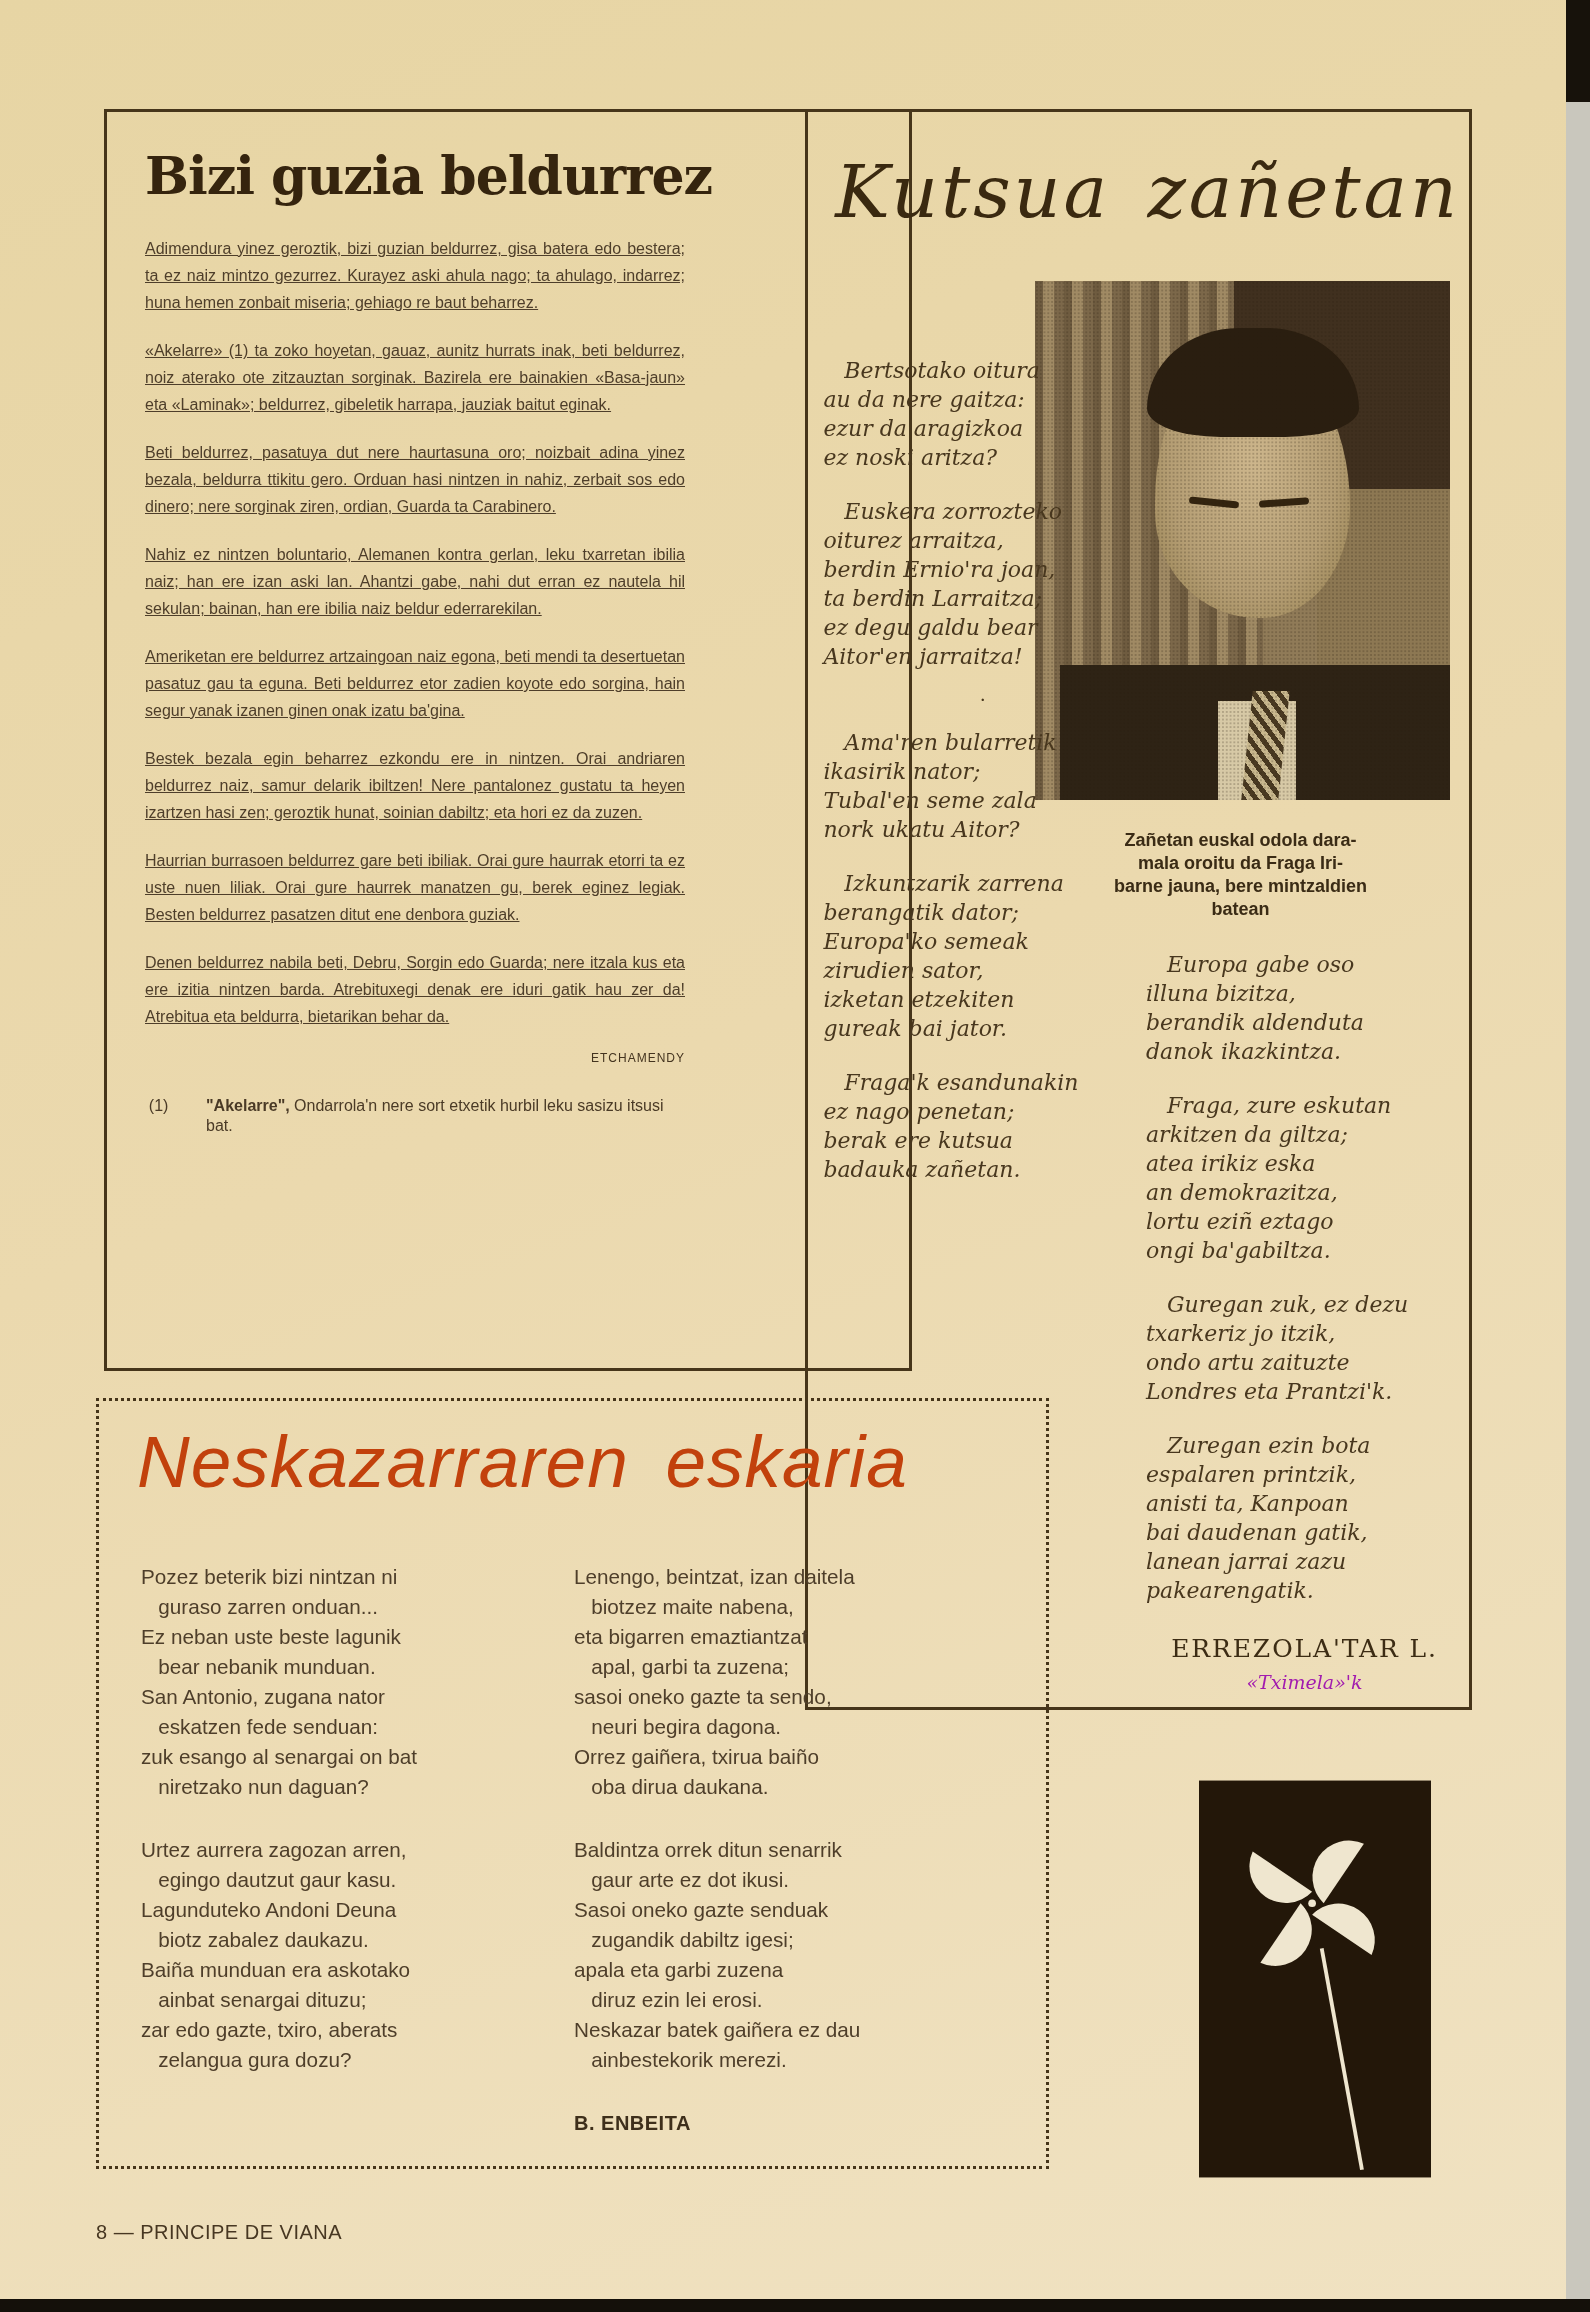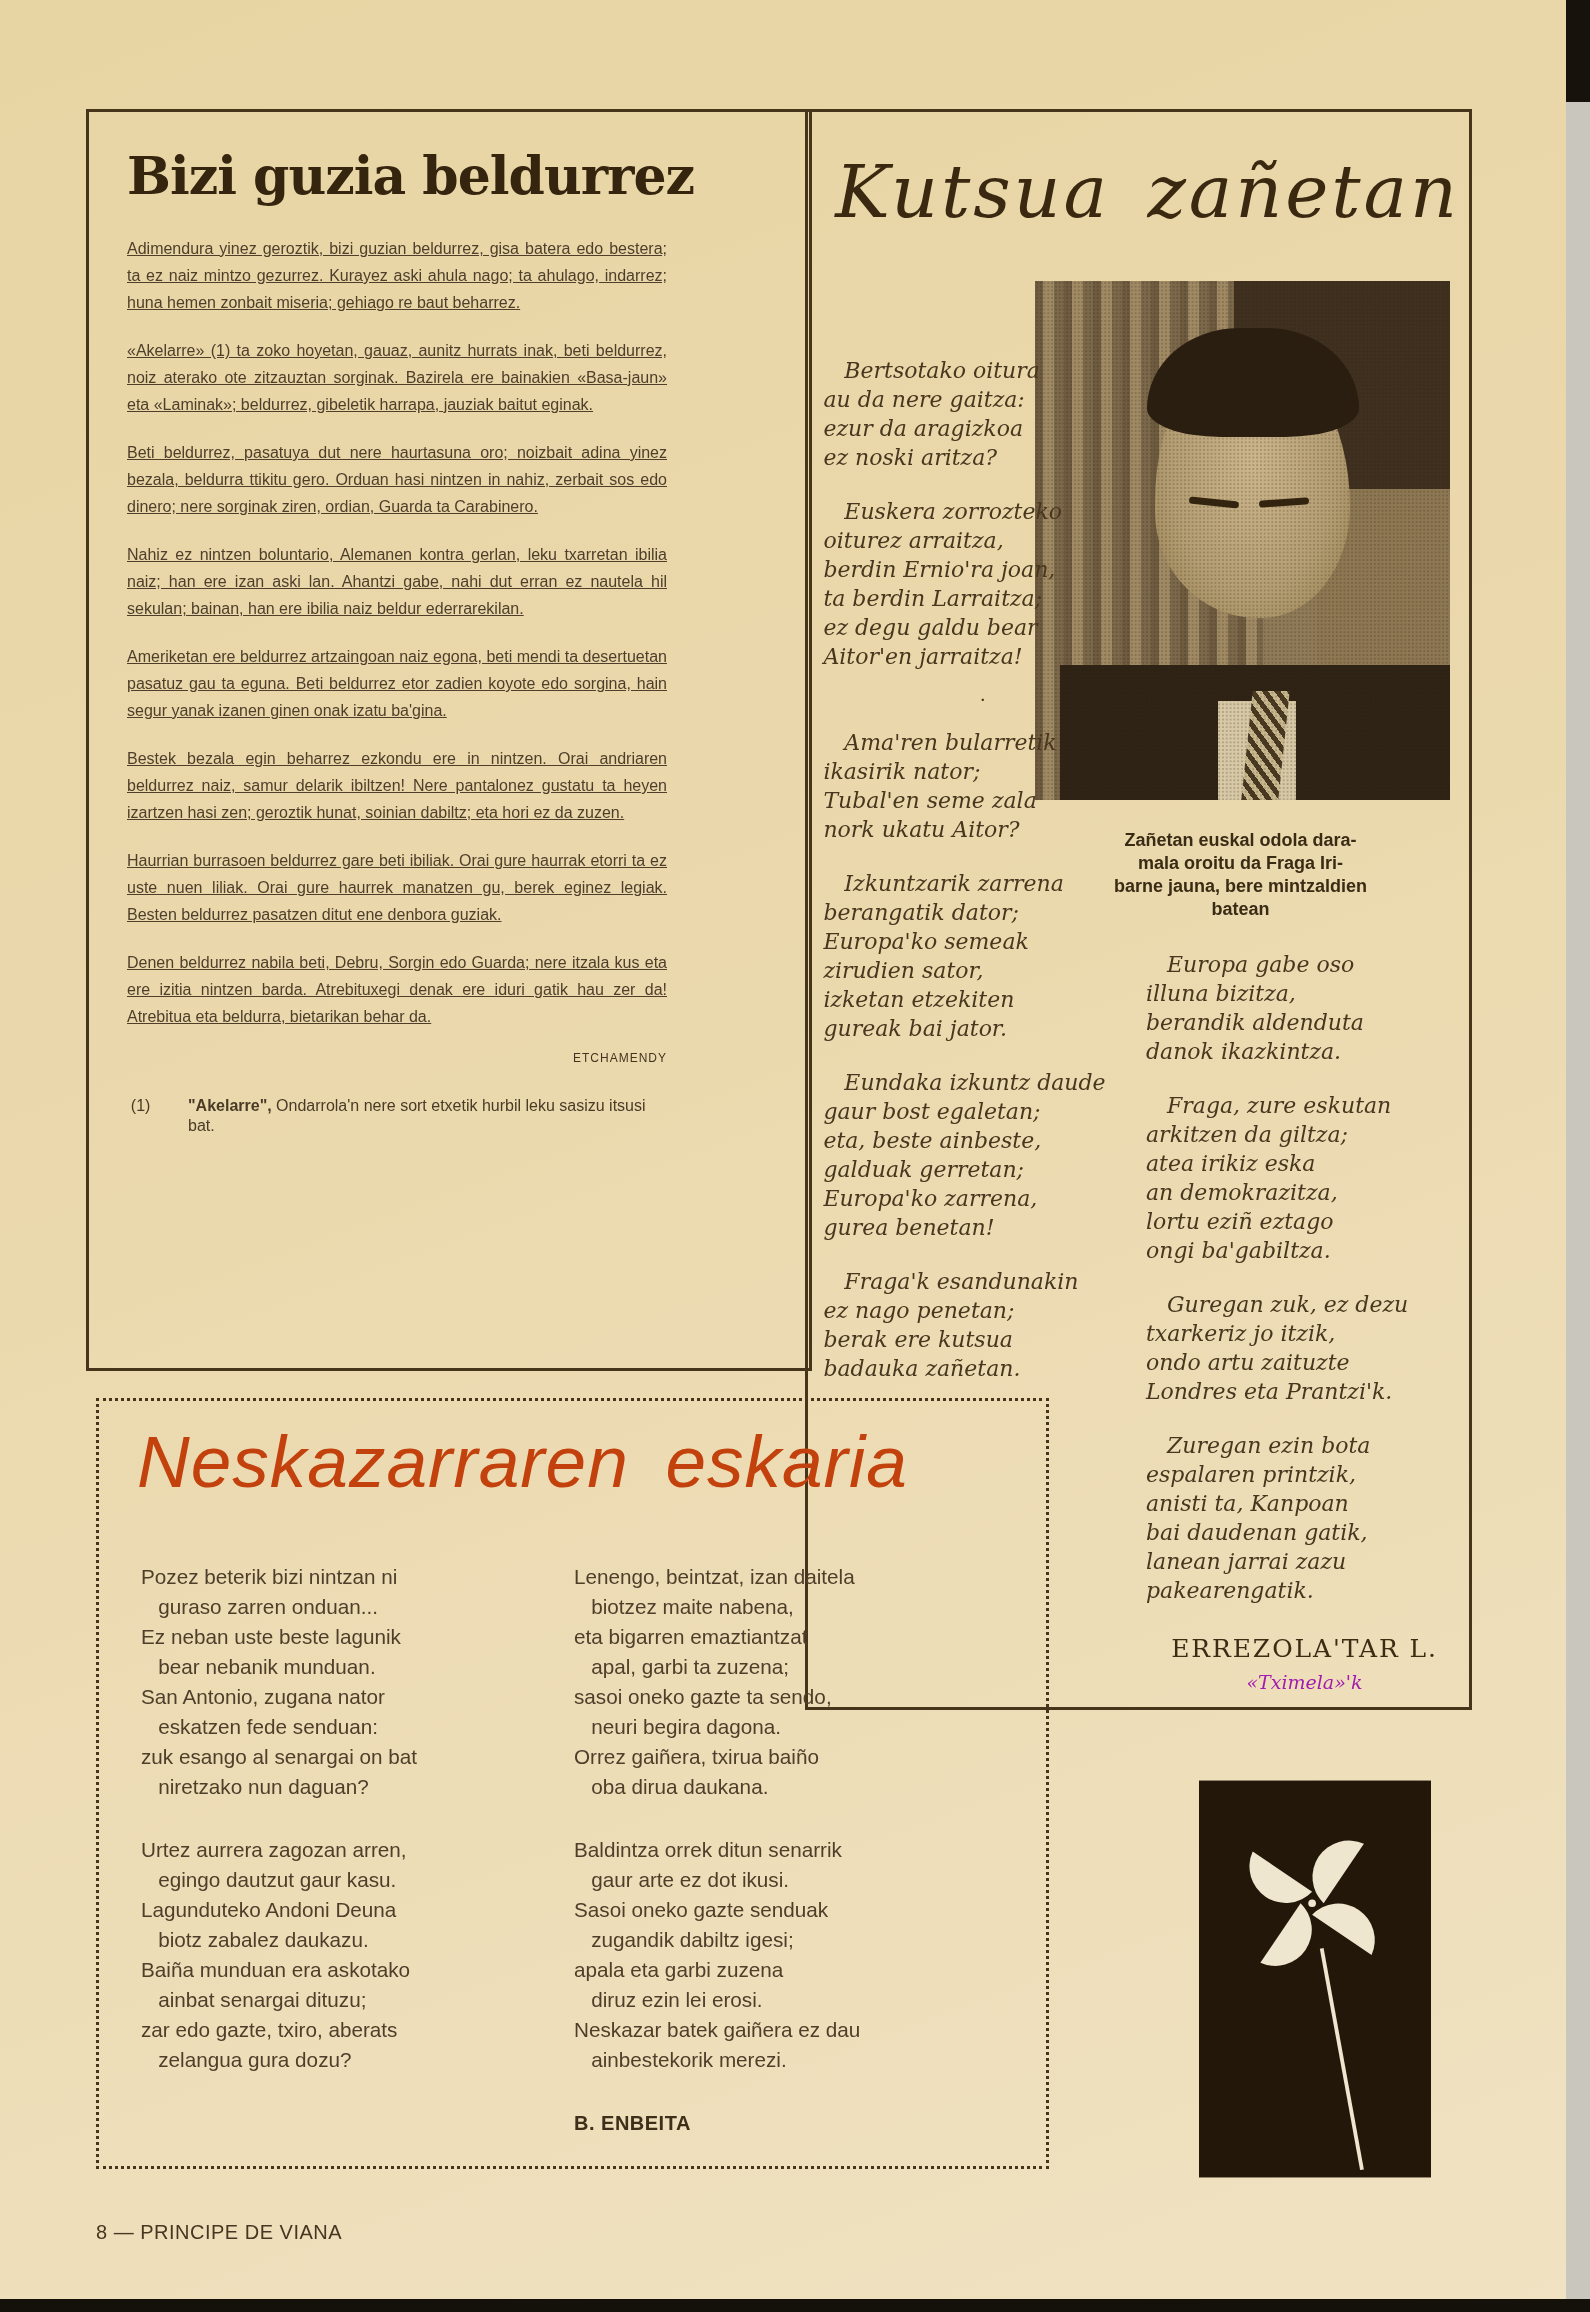--- a/index.html
+++ b/index.html
@@ -4,21 +4,21 @@
 <style>
   html,body{margin:0;padding:0;}
   body{
     width:1591px;height:2312px;position:relative;overflow:hidden;
     background:linear-gradient(160deg,#e7d5a4 0%,#ebd9ae 45%,#f0e2c2 100%);
     font-family:"Liberation Sans",sans-serif;
   }
   .box{position:absolute;border:3.8px solid #46351a;box-sizing:border-box;background:transparent;}
 
   
-  #left-box{left:86px;top:109px;width:726px;height:1262px;padding:33px 38px 0 38px;overflow:hidden;}
+  #left-box{left:104px;top:109px;width:808px;height:1262px;padding:33px 38px 0 38px;overflow:hidden;}
   .left-title{font-family:"DejaVu Serif",serif;font-weight:bold;font-size:52px;letter-spacing:-1px;
     color:#35240e;margin:0 0 29px 0;}
   .body-par{width:540px;font-size:16px;line-height:27px;color:#4e3e2a;text-align:justify;margin:0 0 21px 0;text-decoration:underline;}
   .sig-etch{width:540px;text-align:right;font-size:12px;color:#44341f;letter-spacing:1px;margin:7.7px 0 0 0;}
   .footnote{position:relative;margin-top:31px;padding-left:61px;width:480px;font-size:16px;line-height:20px;color:#4a3a26;}
   .footnote .marker{position:absolute;left:3.8px;top:0;}
   .fn-bold{font-weight:bold;}
 
   
   #right-box{left:805px;top:109px;width:667px;height:1601px;overflow:hidden;}
@@ -132,26 +132,20 @@
     <div class="stanza">&nbsp;&nbsp;&nbsp;Ama'ren bularretik
 ikasirik nator;
 Tubal'en seme zala
 nork ukatu Aitor?</div>
     <div class="stanza">&nbsp;&nbsp;&nbsp;Izkuntzarik zarrena
 berangatik dator;
 Europa'ko semeak
 zirudien sator,
 izketan etzekiten
 gureak bai jator.</div>
-    <div class="stanza">&nbsp;&nbsp;&nbsp;Eundaka izkuntz daude
-gaur bost egaletan;
-eta, beste ainbeste,
-galduak gerretan;
-Europa'ko zarrena,
-gurea benetan!</div>
     <div class="stanza">&nbsp;&nbsp;&nbsp;Fraga'k esandunakin
 ez nago penetan;
 berak ere kutsua
 badauka zañetan.</div>
   </div>
 
   <div class="poemcol" id="rb-col-right">
     <div class="stanza">&nbsp;&nbsp;&nbsp;Europa gabe oso
 illuna bizitza,
 berandik aldenduta

